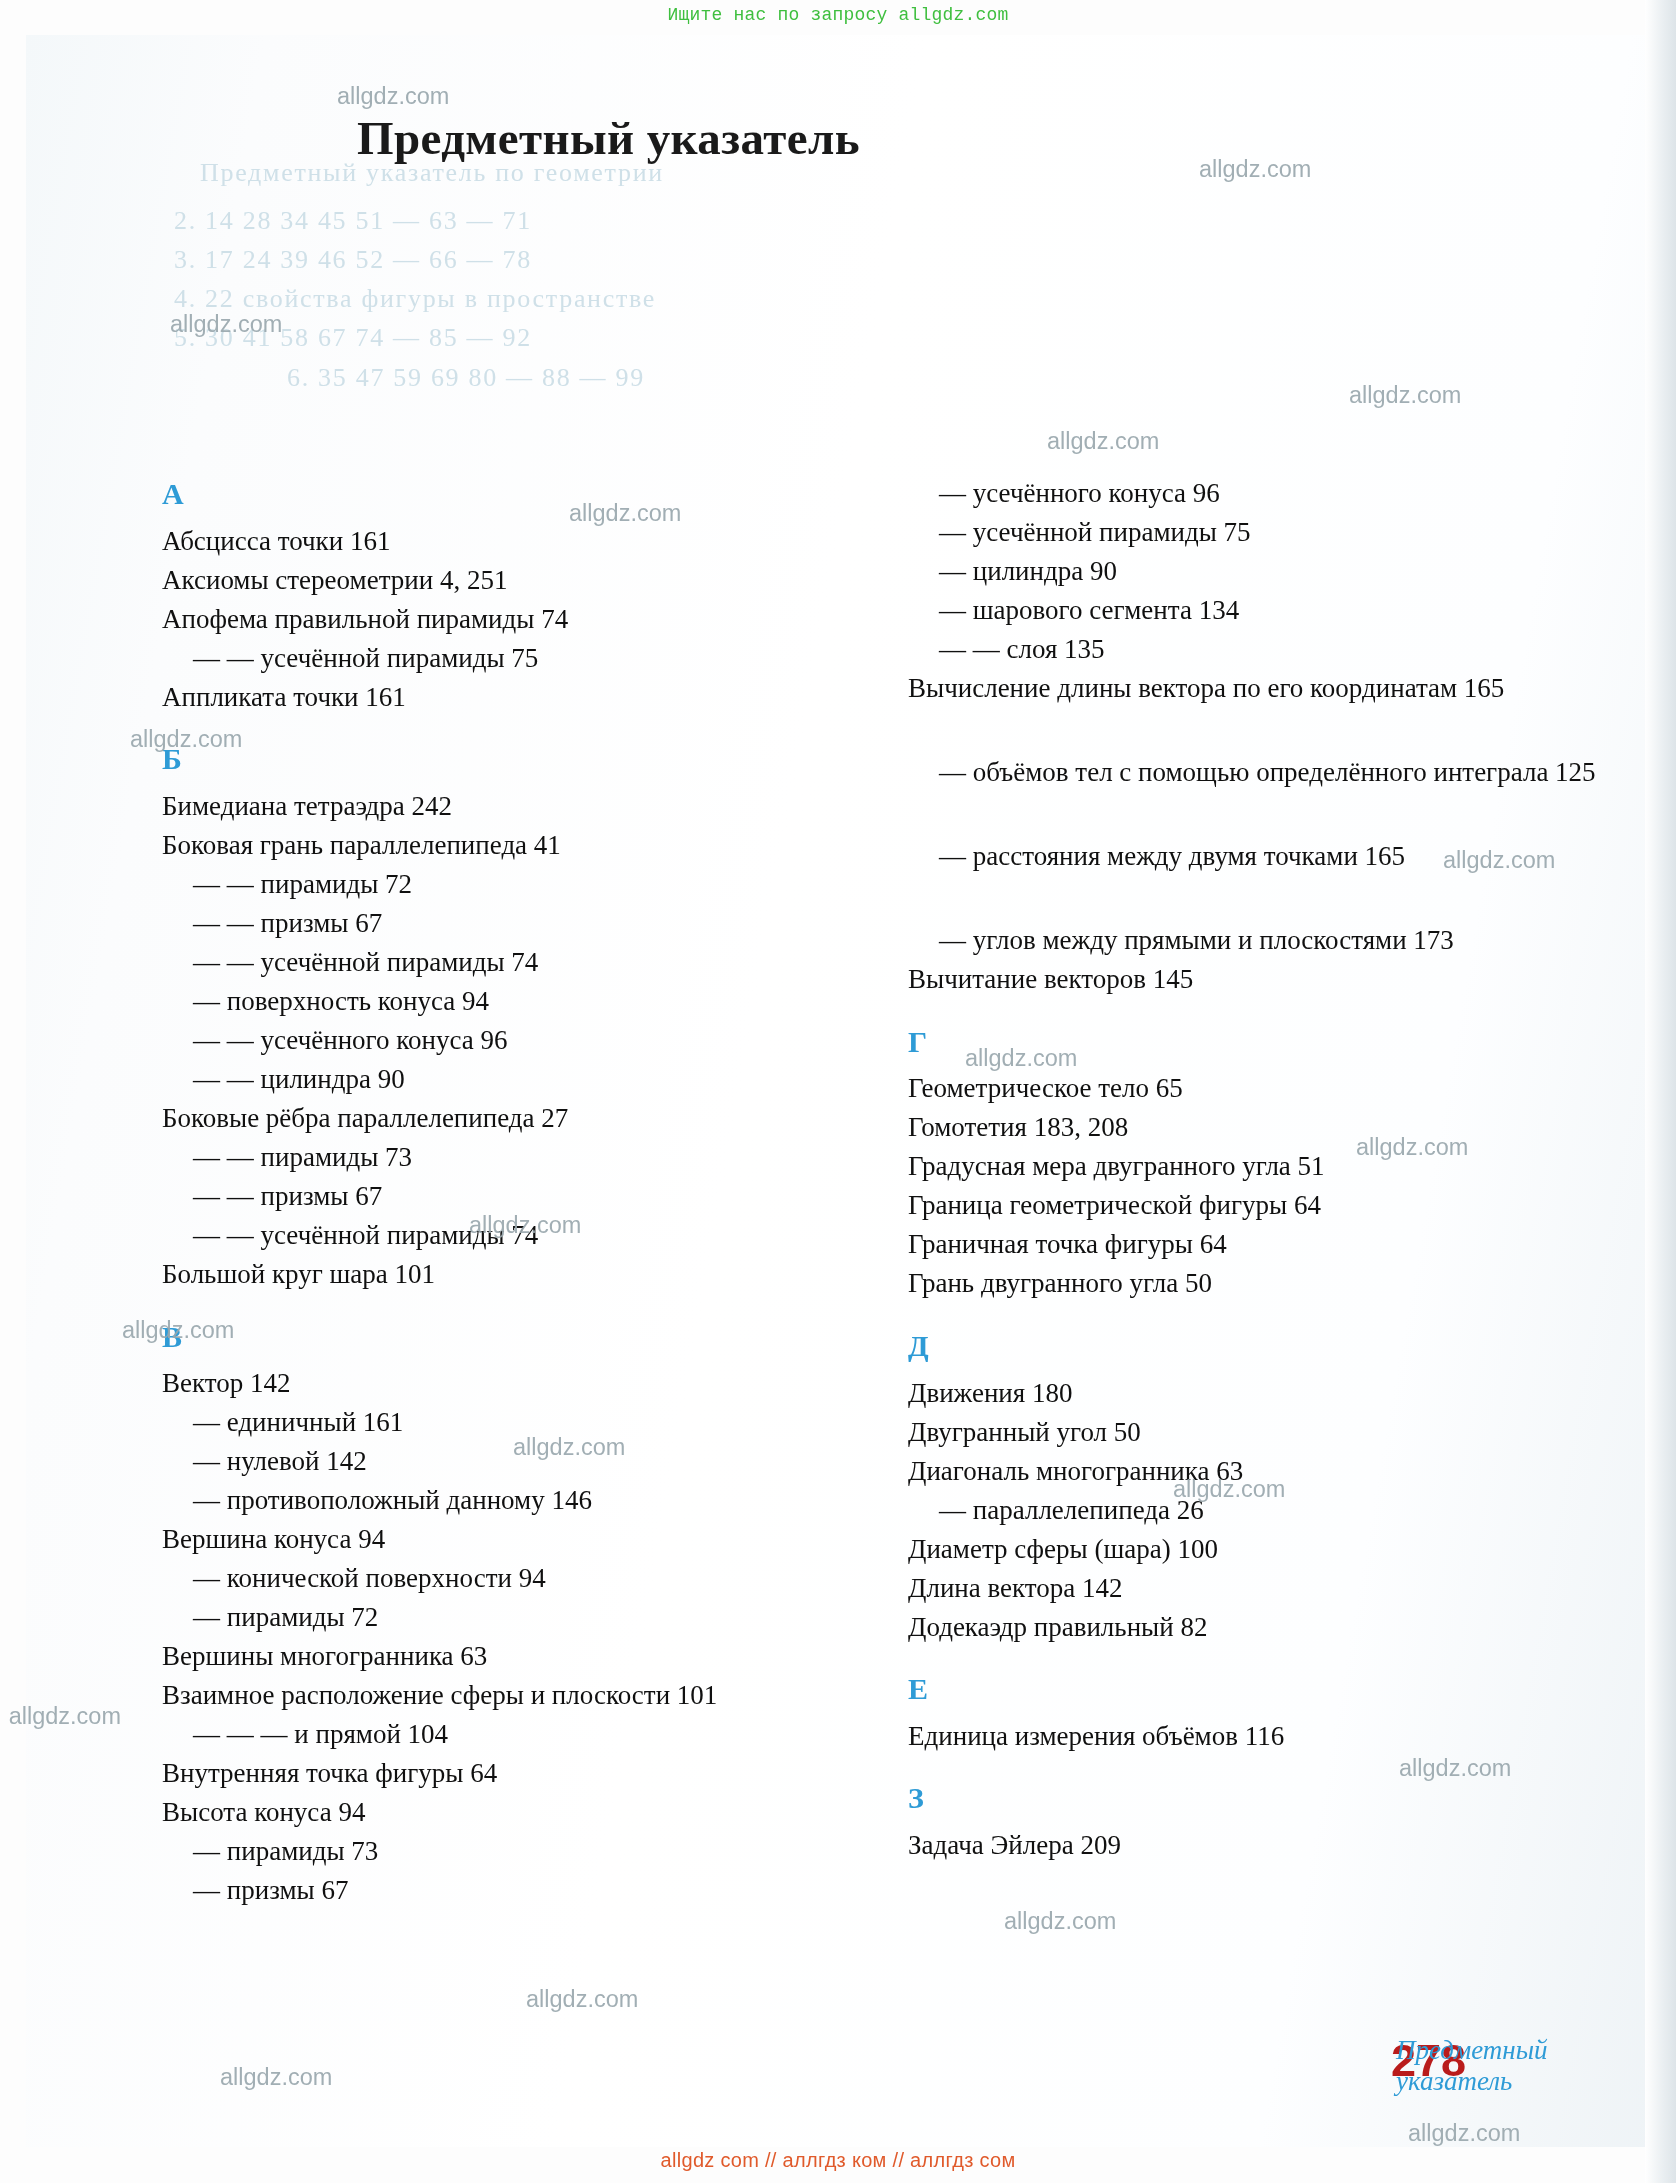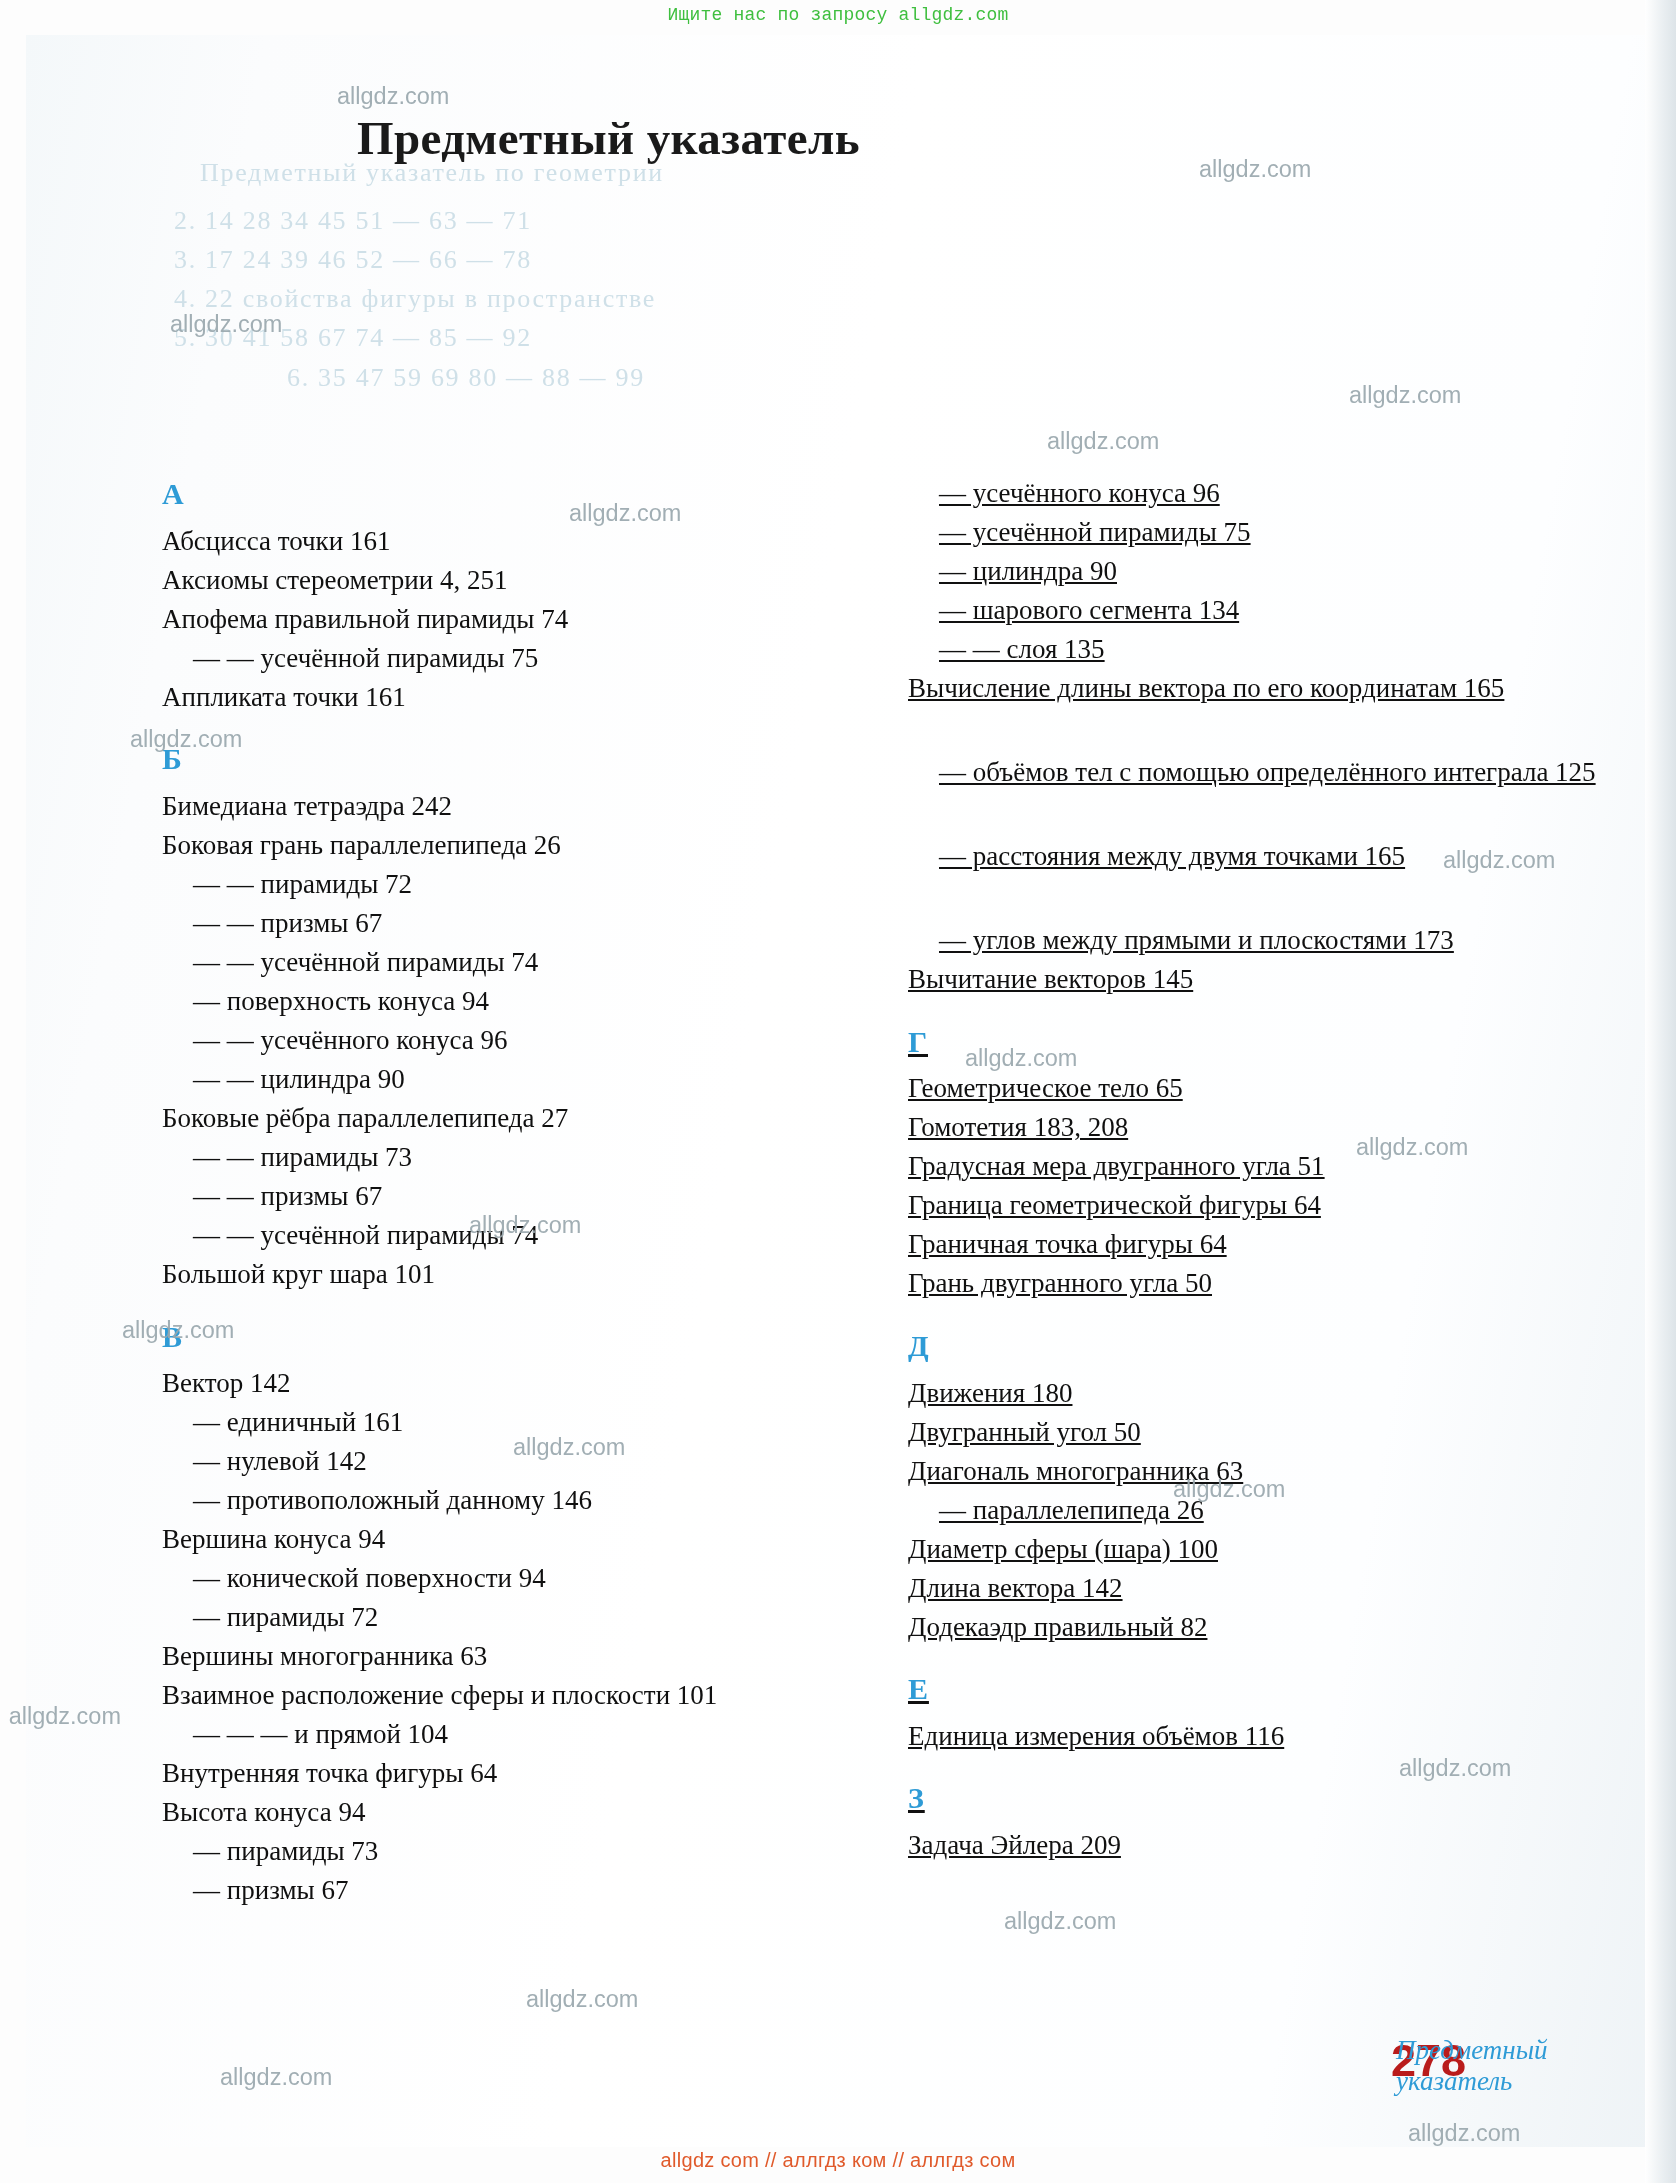--- a/index.html
+++ b/index.html
@@ -78,21 +78,21 @@
     margin-top: 28px;
   }
   .col {
     position: absolute;
     font-size: 27px;
     line-height: 39px;
     color: #101010;
     font-family: "Liberation Serif", serif;
   }
   .col-left { left: 162px; top: 474px; width: 660px; }
-  .col-right { left: 908px; top: 474px; width: 695px; text-decoration: underline; }
+  .col-right { left: 908px; top: 474px; width: 695px; }
   .letter {
     font-weight: bold;
     font-size: 30px;
     color: #2e9bd6;
     margin-top: 22.6px;
     margin-bottom: 8.7px;
     letter-spacing: 0.9px;
   }
   .letter.first { margin-top: 0; }
   .entry { white-space: nowrap; }
@@ -152,21 +152,21 @@
 
   <div class="col col-left" id="col-left">
       <div class="letter first">А</div>
       <div class="entry">Абсцисса точки 161</div>
       <div class="entry">Аксиомы стереометрии 4, 251</div>
       <div class="entry">Апофема правильной пирамиды 74</div>
       <div class="entry sub">— — усечённой пирамиды 75</div>
       <div class="entry">Аппликата точки 161</div>
       <div class="letter">Б</div>
       <div class="entry">Бимедиана тетраэдра 242</div>
-      <div class="entry">Боковая грань параллелепипеда 26</div>
+      <div class="entry">Боковая грань параллелепипеда 41</div>
       <div class="entry sub">— — пирамиды 72</div>
       <div class="entry sub">— — призмы 67</div>
       <div class="entry sub">— — усечённой пирамиды 74</div>
       <div class="entry sub">— поверхность конуса 94</div>
       <div class="entry sub">— — усечённого конуса 96</div>
       <div class="entry sub">— — цилиндра 90</div>
       <div class="entry">Боковые рёбра параллелепипеда 27</div>
       <div class="entry sub">— — пирамиды 73</div>
       <div class="entry sub">— — призмы 67</div>
       <div class="entry sub">— — усечённой пирамиды 74</div>

